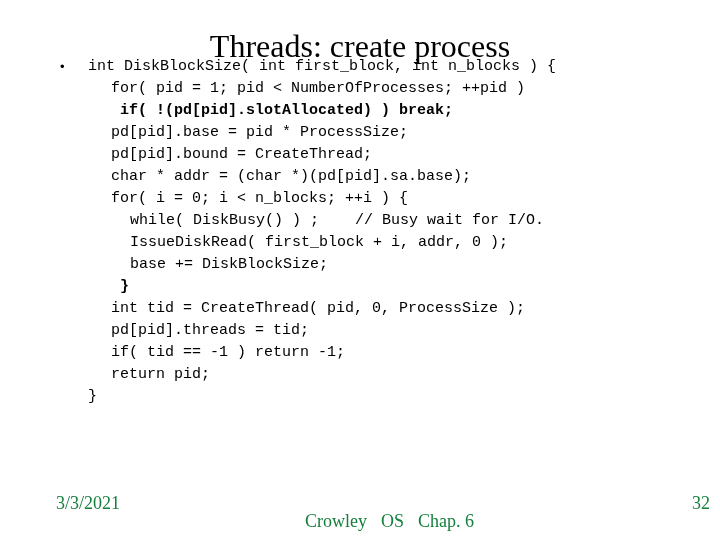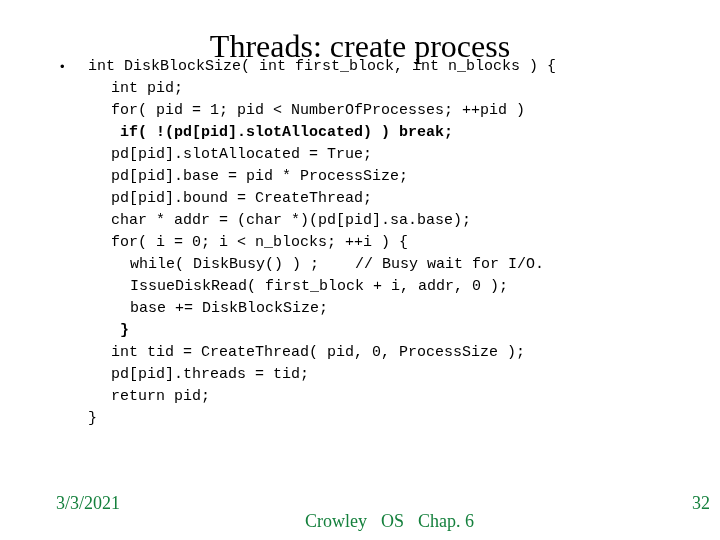--- a/index.html
+++ b/index.html
@@ -98,34 +98,33 @@
 </style>
 </head>
 <body>
 
 <div id="slide">
 
   <h1 id="slide-title">Threads: create process</h1>
 
   <div id="body-block">
       <div class="code-line ind-0"><span class="bullet-marker">•</span><span class="code-text">int DiskBlockSize( int first_block, int n_blocks ) {</span></div>
-      <div class="code-line ind-1"><span class="code-text">int pid;</span></div>
       <div class="code-line ind-1"><span class="code-text">for( pid = 1; pid &lt; NumberOfProcesses; ++pid )</span></div>
       <div class="code-line ind-2"><span class="code-text">if( !(pd[pid].slotAllocated) ) break;</span></div>
-      <div class="code-line ind-1"><span class="code-text">pd[pid].slotAllocated = True;</span></div>
       <div class="code-line ind-1"><span class="code-text">pd[pid].base = pid * ProcessSize;</span></div>
       <div class="code-line ind-1"><span class="code-text">pd[pid].bound = CreateThread;</span></div>
       <div class="code-line ind-1"><span class="code-text">char * addr = (char *)(pd[pid].sa.base);</span></div>
       <div class="code-line ind-1"><span class="code-text">for( i = 0; i &lt; n_blocks; ++i ) {</span></div>
       <div class="code-line ind-3"><span class="code-text">while( DiskBusy() ) ;    // Busy wait for I/O.</span></div>
       <div class="code-line ind-3"><span class="code-text">IssueDiskRead( first_block + i, addr, 0 );</span></div>
       <div class="code-line ind-3"><span class="code-text">base += DiskBlockSize;</span></div>
       <div class="code-line ind-2"><span class="code-text">}</span></div>
       <div class="code-line ind-1"><span class="code-text">int tid = CreateThread( pid, 0, ProcessSize );</span></div>
       <div class="code-line ind-1"><span class="code-text">pd[pid].threads = tid;</span></div>
+      <div class="code-line ind-1"><span class="code-text">if( tid == -1 ) return -1;</span></div>
       <div class="code-line ind-1"><span class="code-text">return pid;</span></div>
       <div class="code-line ind-0"><span class="code-text">}</span></div>
     </div>
 
   <div id="footer">
     <span id="footer-date">3/3/2021</span>
     <span id="footer-center">
       <span>Crowley</span><span class="f-gap"></span><span>OS</span><span class="f-gap"></span><span>Chap. 6</span>
     </span>
     <span id="footer-page">32</span>

